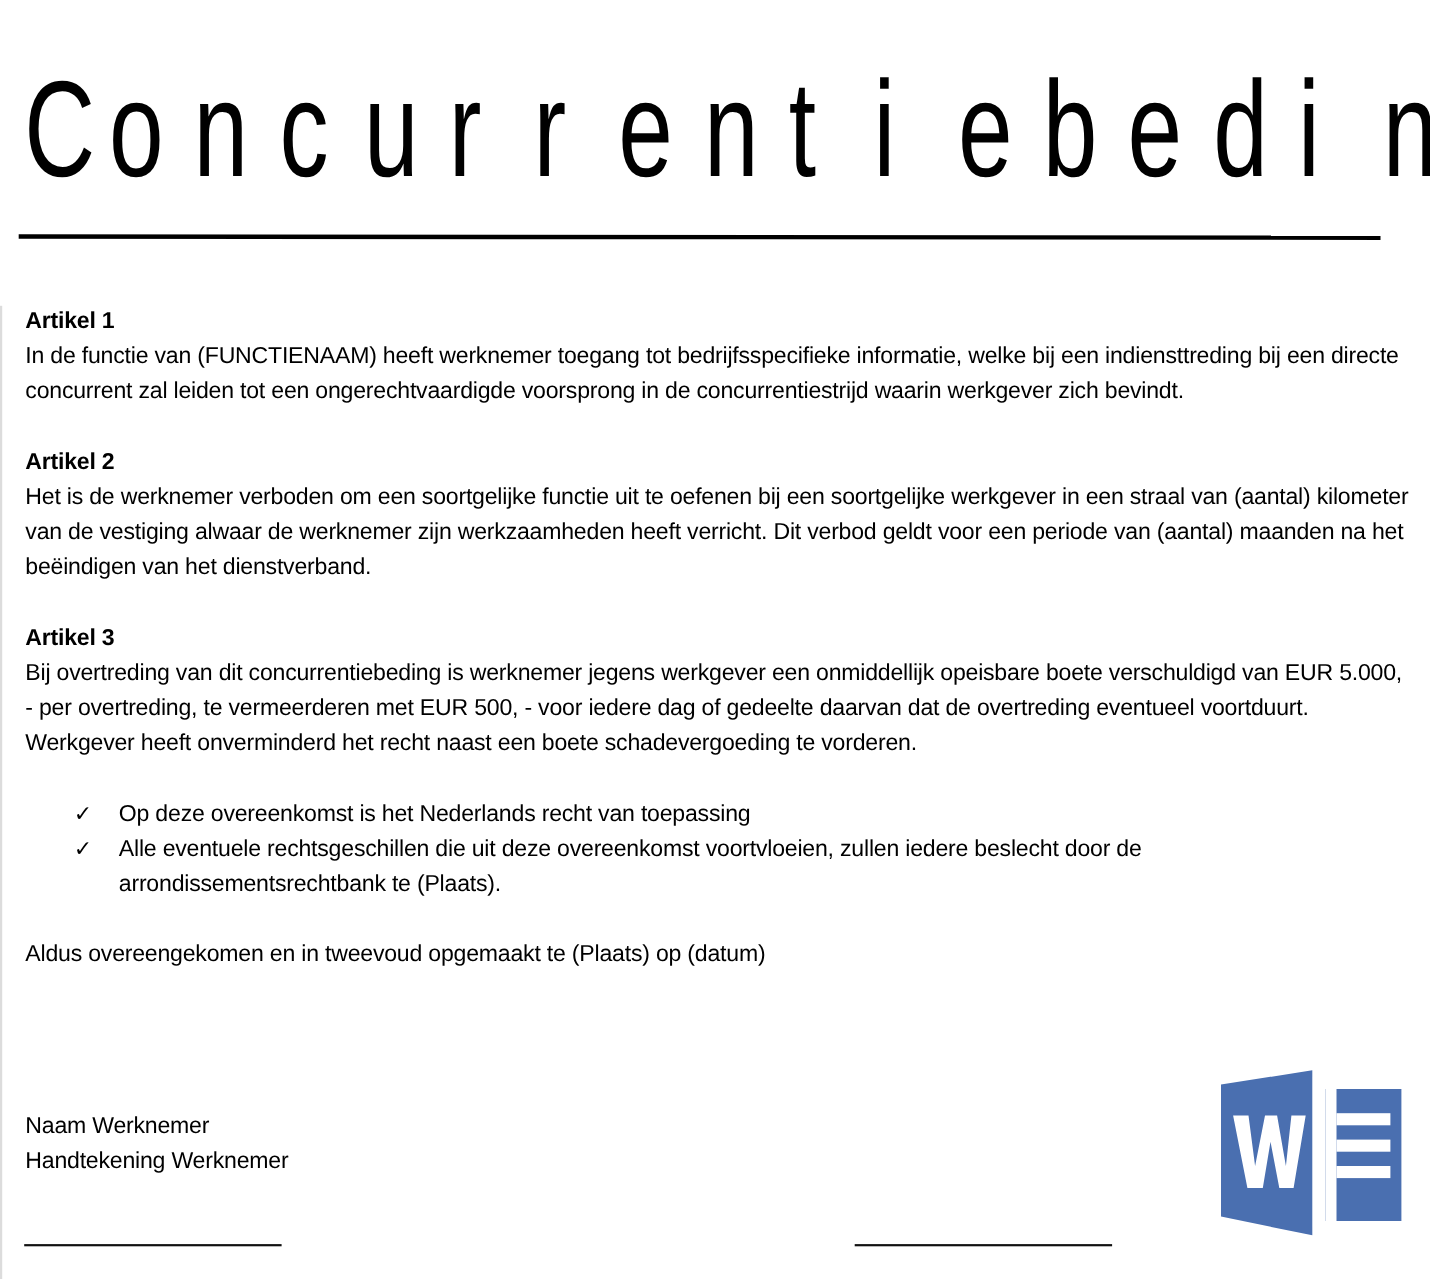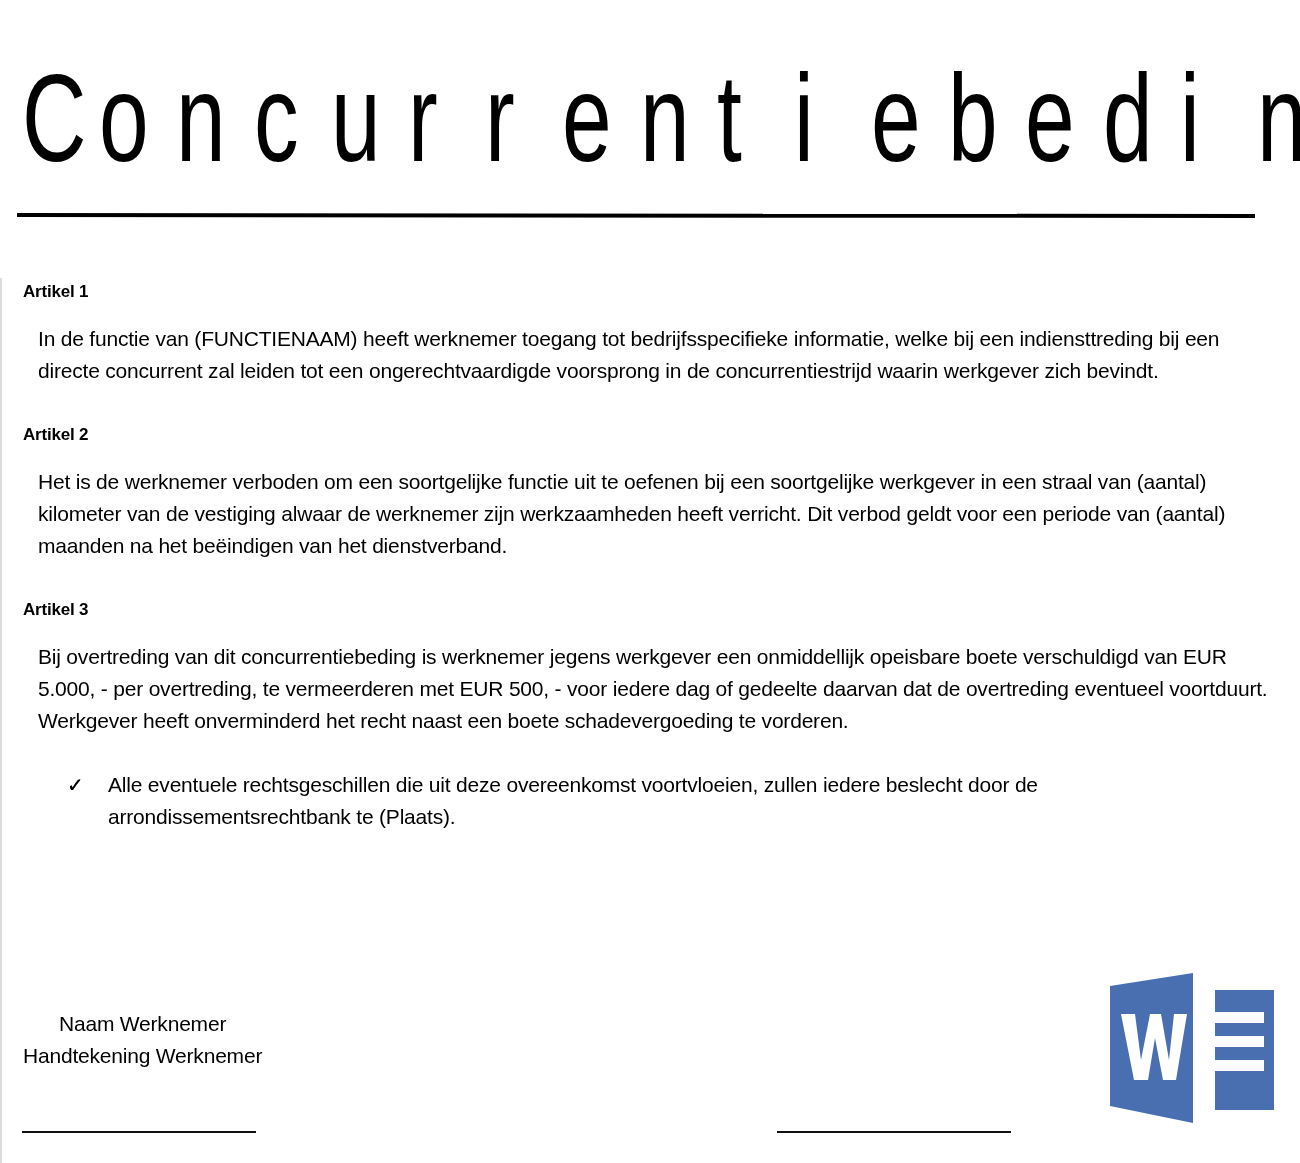--- a/index.html
+++ b/index.html
@@ -9,27 +9,27 @@
   .title-wrap { position: absolute; left: 22px; top: 48px; width: 1240px; height: 140px; overflow: visible; }
   .title { position: absolute; left: 0; top: 0; white-space: nowrap;
            font-family: "Liberation Sans", sans-serif; font-size: 124px; line-height: 140px;
            font-weight: 400; letter-spacing: 0; transform-origin: 0 0; }
   .title span { display: inline-block; width: 77.2px; text-align: left; transform: scaleX(0.72); transform-origin: 0 50%; }
   .rule { position: absolute; left: 17px; top: 213px; width: 1238px; height: 4px; background: #000;
           transform: rotate(0.05deg); transform-origin: 0 0; }
   .body { position: absolute; left: 23px; top: 276px; width: 1260px;
           font-family: "Liberation Sans", sans-serif; font-size: 21px; line-height: 32px; letter-spacing: -0.2px; }
   .article { margin: 0 0 32px 0; }
-  .article h2 { margin: 0; font-size: 17px; font-weight: 700; line-height: 32px; }
-  .article p { margin: 15px; }
+  .article h2 { margin: 0; font-size: 21px; font-weight: 700; line-height: 32px; }
+  .article p { margin: 0; }
   .bullets { list-style: none; margin: 0; padding: 0; }
   .bullets li { position: relative; padding-left: 85px; }
   .bullets .check { position: absolute; left: 44px; top: 0; font-size: 20px; }
   .closing { margin: 0 0 32px 0; }
-  .sig { position: absolute; top: 1008px; font-family: "Liberation Sans", sans-serif; font-size: 21px; line-height: 32px; letter-spacing: -0.2px; text-align: center; }
+  .sig { position: absolute; top: 1008px; font-family: "Liberation Sans", sans-serif; font-size: 21px; line-height: 32px; letter-spacing: -0.2px; }
   .sig-left { left: 23px; }
   .sig-right { left: 778px; }
   .sig-line { position: absolute; height: 2px; background: #111; width: 234px; top: 1131px; }
   .sig-line.l { left: 22px; }
   .sig-line.r { left: 777px; }
   .word-logo { position: absolute; left: 1108px; top: 972px; width: 168px; height: 152px; }
 </style>
 </head>
 <body>
 
@@ -51,27 +51,29 @@
     <p>Het is de werknemer verboden om een soortgelijke functie uit te oefenen bij een soortgelijke werkgever in een straal van (aantal) kilometer van de vestiging alwaar de werknemer zijn werkzaamheden heeft verricht. Dit verbod geldt voor een periode van (aantal) maanden na het beëindigen van het dienstverband.</p>
   </section>
   <section class="article">
     <h2>Artikel 3</h2>
     <p>Bij overtreding van dit concurrentiebeding is werknemer jegens werkgever een onmiddellijk opeisbare boete verschuldigd van EUR 5.000, - per overtreding, te vermeerderen met EUR 500, - voor iedere dag of gedeelte daarvan dat de overtreding eventueel voortduurt. Werkgever heeft onverminderd het recht naast een boete schadevergoeding te vorderen.</p>
   </section>
   <section class="article">
     <ul class="bullets">
       <li>
         <span class="check">✓</span>
+        <span>Op deze overeenkomst is het Nederlands recht van toepassing</span>
       </li>
       <li>
         <span class="check">✓</span>
         <span>Alle eventuele rechtsgeschillen die uit deze overeenkomst voortvloeien, zullen iedere beslecht door de arrondissementsrechtbank te (Plaats).</span>
       </li>
     </ul>
   </section>
+  <p class="closing">Aldus overeengekomen en in tweevoud opgemaakt te (Plaats) op (datum)</p>
 </div>
 
 <div class="sig sig-left">
   <div>Naam Werknemer</div>
   <div>Handtekening Werknemer</div>
 </div>
 <div class="sig sig-right">
 </div>
 <div class="sig-line l"></div>
 <div class="sig-line r"></div>

